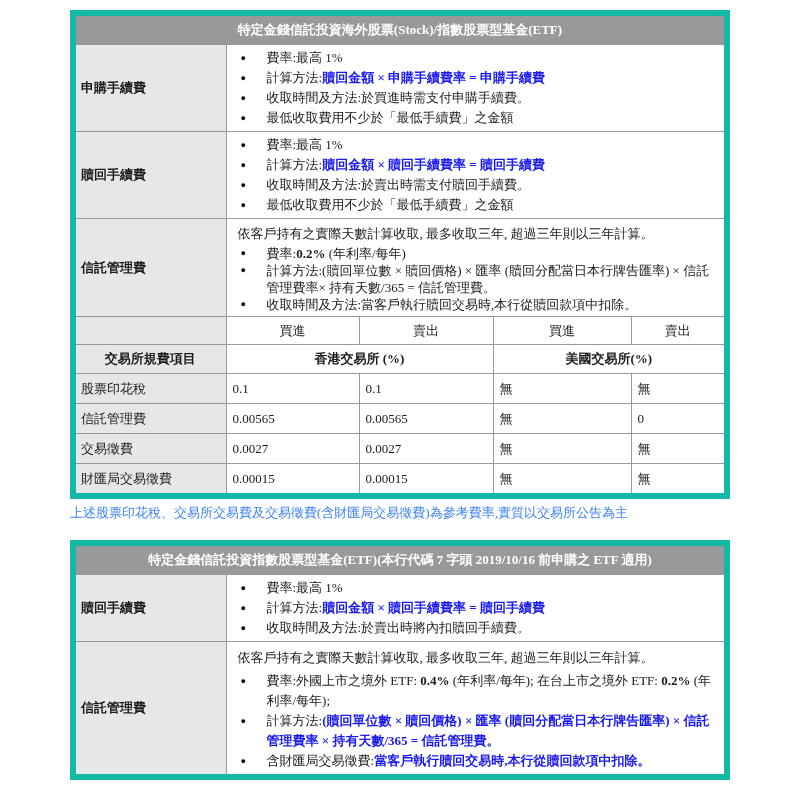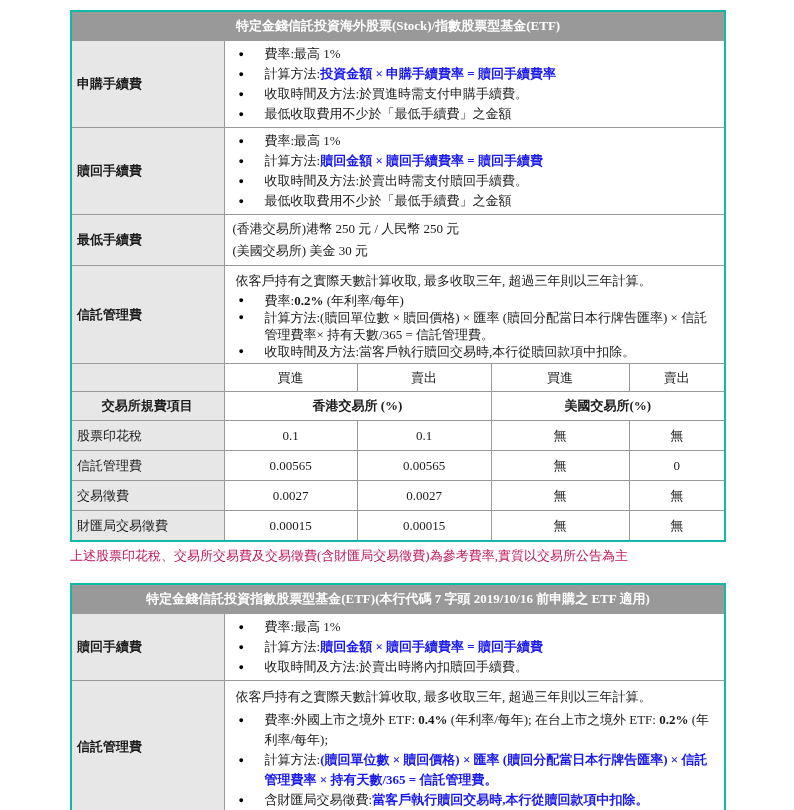--- a/index.html
+++ b/index.html
@@ -4,21 +4,21 @@
 <style>
   html,body{margin:0;padding:0;background:#ffffff;}
   body{
     width:794px;height:810px;overflow:hidden;
     font-family:"Liberation Serif","DejaVu Serif",serif;
     color:#1a1a1a;font-size:13px;
   }
   .page{padding:10px 70px 0 70px;}
   table{
     width:654px;border-collapse:collapse;table-layout:fixed;
-    border:2px solid #14b8a6;
+    border:6px solid #14b8a6;
   }
   td{
     border:1px solid #999999;vertical-align:middle;
     padding:2px 6px;line-height:20px;
   }
   tr.title-row td{
     background:#999999;color:#ffffff;font-weight:bold;
     text-align:center;height:24px;padding:2px 4px;line-height:18px;
   }
   td.label{
@@ -41,25 +41,25 @@
   .t2trust{line-height:20px;}
   .t2trust li{margin:4px 0;}
   .intro{margin:3px;padding:0;}
   .em{color:#1a1af0;font-weight:bold;}
   .bk{font-weight:bold;}
   td.subhead{
     background:#ffffff;font-weight:bold;text-align:center;height:24px;
   }
   td.subhead.label{background:#e7e7e7;}
   td.colhead{height:23px;text-align:center;background:#ffffff;}
-  td.val{height:25px;text-align:center;background:#ffffff;}
+  td.val{height:25px;background:#ffffff;}
   td.feelabel{background:#e7e7e7;height:25px;padding-left:5px;}
   .minfee-line{line-height:22px;}
   .note{
-    width:654px;margin:5px 0 18px 0;line-height:18px;color:#be185d;
+    width:654px;margin:5px 0 18px 0;line-height:18px;color:#3b82f6;
   }
 </style>
 </head>
 <body>
 
 <div class="page">
 
   <table>
     <colgroup>
       <col style="width:153px">
@@ -72,46 +72,39 @@
     <tbody>
         <tr class="title-row">
       <td colspan="5">特定金錢信託投資海外股票(Stock)/指數股票型基金(ETF)</td>
     </tr>
 
     <tr>
       <td class="label">申購手續費</td>
       <td class="content" colspan="4">
         <ul class="bullets sp">
           <li><span>費率:最高 1%</span></li>
-          <li><span>計算方法:</span><span class="em">投資金額 × 申購手續費率 = 贖回手續費率</span></li>
+          <li><span>計算方法:</span><span class="em">贖回金額 × 申購手續費率 = 申購手續費</span></li>
           <li><span>收取時間及方法:於買進時需支付申購手續費。</span></li>
           <li><span>最低收取費用不少於「最低手續費」之金額</span></li>
         </ul>
       </td>
     </tr>
 
     <tr>
       <td class="label">贖回手續費</td>
       <td class="content" colspan="4">
         <ul class="bullets sp">
           <li><span>費率:最高 1%</span></li>
           <li><span>計算方法:</span><span class="em">贖回金額 × 贖回手續費率 = 贖回手續費</span></li>
           <li><span>收取時間及方法:於賣出時需支付贖回手續費。</span></li>
           <li><span>最低收取費用不少於「最低手續費」之金額</span></li>
         </ul>
       </td>
     </tr>
 
-    <tr>
-      <td class="label">最低手續費</td>
-      <td class="content" colspan="4">
-        <div class="minfee-line">(香港交易所)港幣 250 元 / 人民幣 250 元</div>
-        <div class="minfee-line">(美國交易所) 美金 30 元</div>
-      </td>
-    </tr>
 
     <tr>
       <td class="label">信託管理費</td>
       <td class="content tight" colspan="4">
         <div class="intro">依客戶持有之實際天數計算收取, 最多收取三年, 超過三年則以三年計算。</div>
         <ul class="bullets">
           <li><span>費率:</span><span class="bk">0.2%</span><span> (年利率/每年)</span></li>
           <li><span>計算方法:(贖回單位數 × 贖回價格) × 匯率 (贖回分配當日本行牌告匯率) × 信託管理費率× 持有天數/365 = 信託管理費。</span></li>
           <li><span>收取時間及方法:當客戶執行贖回交易時,本行從贖回款項中扣除。</span></li>
         </ul>

